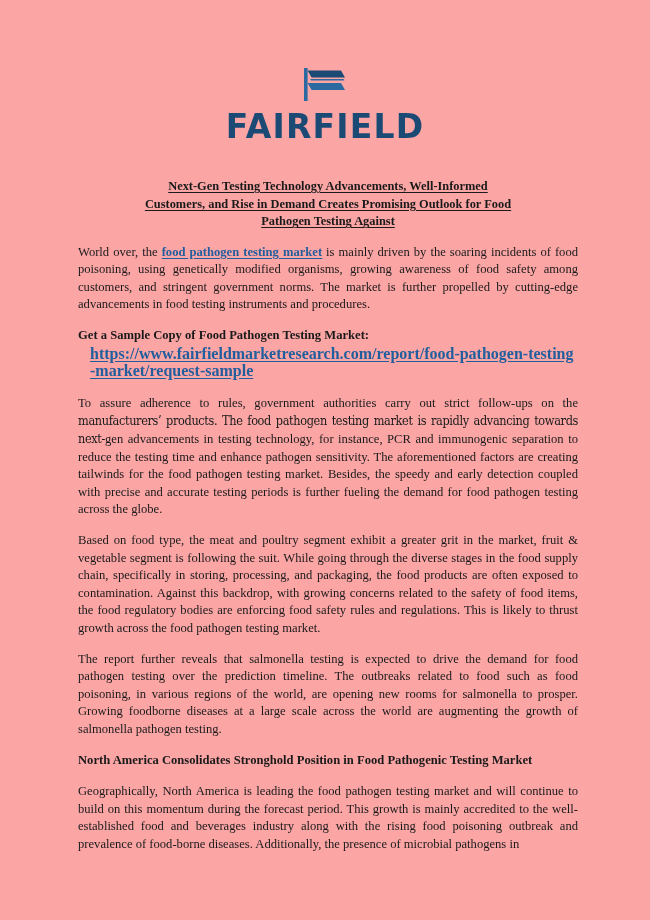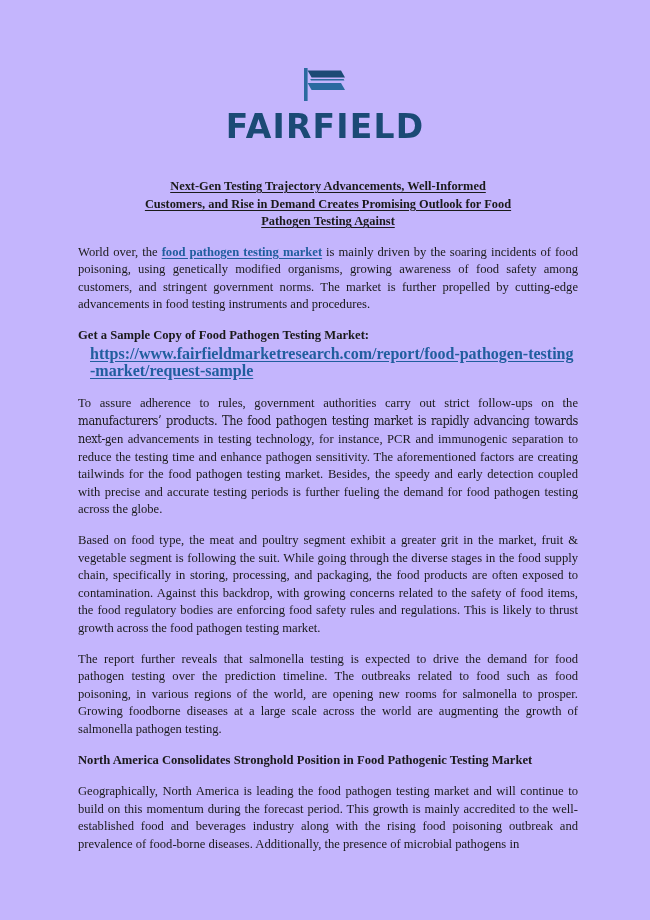--- a/index.html
+++ b/index.html
@@ -14,21 +14,21 @@
     overflow: hidden;
     font-family: "Liberation Serif", "DejaVu Serif", serif;
     color: #1a1a1a;
     -webkit-font-smoothing: antialiased;
   }
 
   .page {
     position: relative;
     width: 650px;
     height: 920px;
-    background: #c4b5fd;
+    background: #fca5a5;
     box-sizing: border-box;
   }
 
   
   .logo-block {
     padding-top: 62px;
     display: flex;
     flex-direction: column;
     align-items: center;
   }
@@ -141,21 +141,21 @@
 
         <polygon points="6.6,21.0 40,21.0 44,28.0 10.6,28.0" fill="#2b6aa0"></polygon>
       </svg>
     </span>
     <div class="logo-wordmark">FAIRFIELD</div>
   </div>
 
   <div class="content">
 
     <h1 class="doc-title">
-      <span class="tline"><span>Next-Gen Testing Trajectory Advancements, Well-Informed</span></span>
+      <span class="tline"><span>Next-Gen Testing Technology Advancements, Well-Informed</span></span>
       <span class="tline"><span>Customers, and Rise in Demand Creates Promising Outlook for Food</span></span>
       <span class="tline"><span>Pathogen Testing Against</span></span>
     </h1>
 
     <p class="para"><span>World over, the </span><a class="link" href="#">food pathogen testing market</a><span> is mainly driven by the soaring incidents of food poisoning, using genetically modified organisms, growing awareness of food safety among customers, and stringent government norms. The market is further propelled by cutting-edge advancements in food testing instruments and procedures.</span></p>
 
     <p class="sample-label">Get a Sample Copy of Food Pathogen Testing Market:</p>
     <p class="sample-url"><a class="link" href="#">https://www.fairfieldmarketresearch.com/report/food-pathogen-testing-market/request-sample</a></p>
 
     <p class="para"><span>To assure adherence to rules, government authorities carry out strict follow-ups on the </span><span class="condensed">manufacturers’ products. The food pathogen testing market is rapidly advancing towards next-</span><span>gen advancements in testing technology, for instance, PCR and immunogenic separation to reduce the testing time and enhance pathogen sensitivity. The aforementioned factors are creating tailwinds for the food pathogen testing market. Besides, the speedy and early detection coupled with precise and accurate testing periods is further fueling the demand for food pathogen testing across the globe.</span></p>

